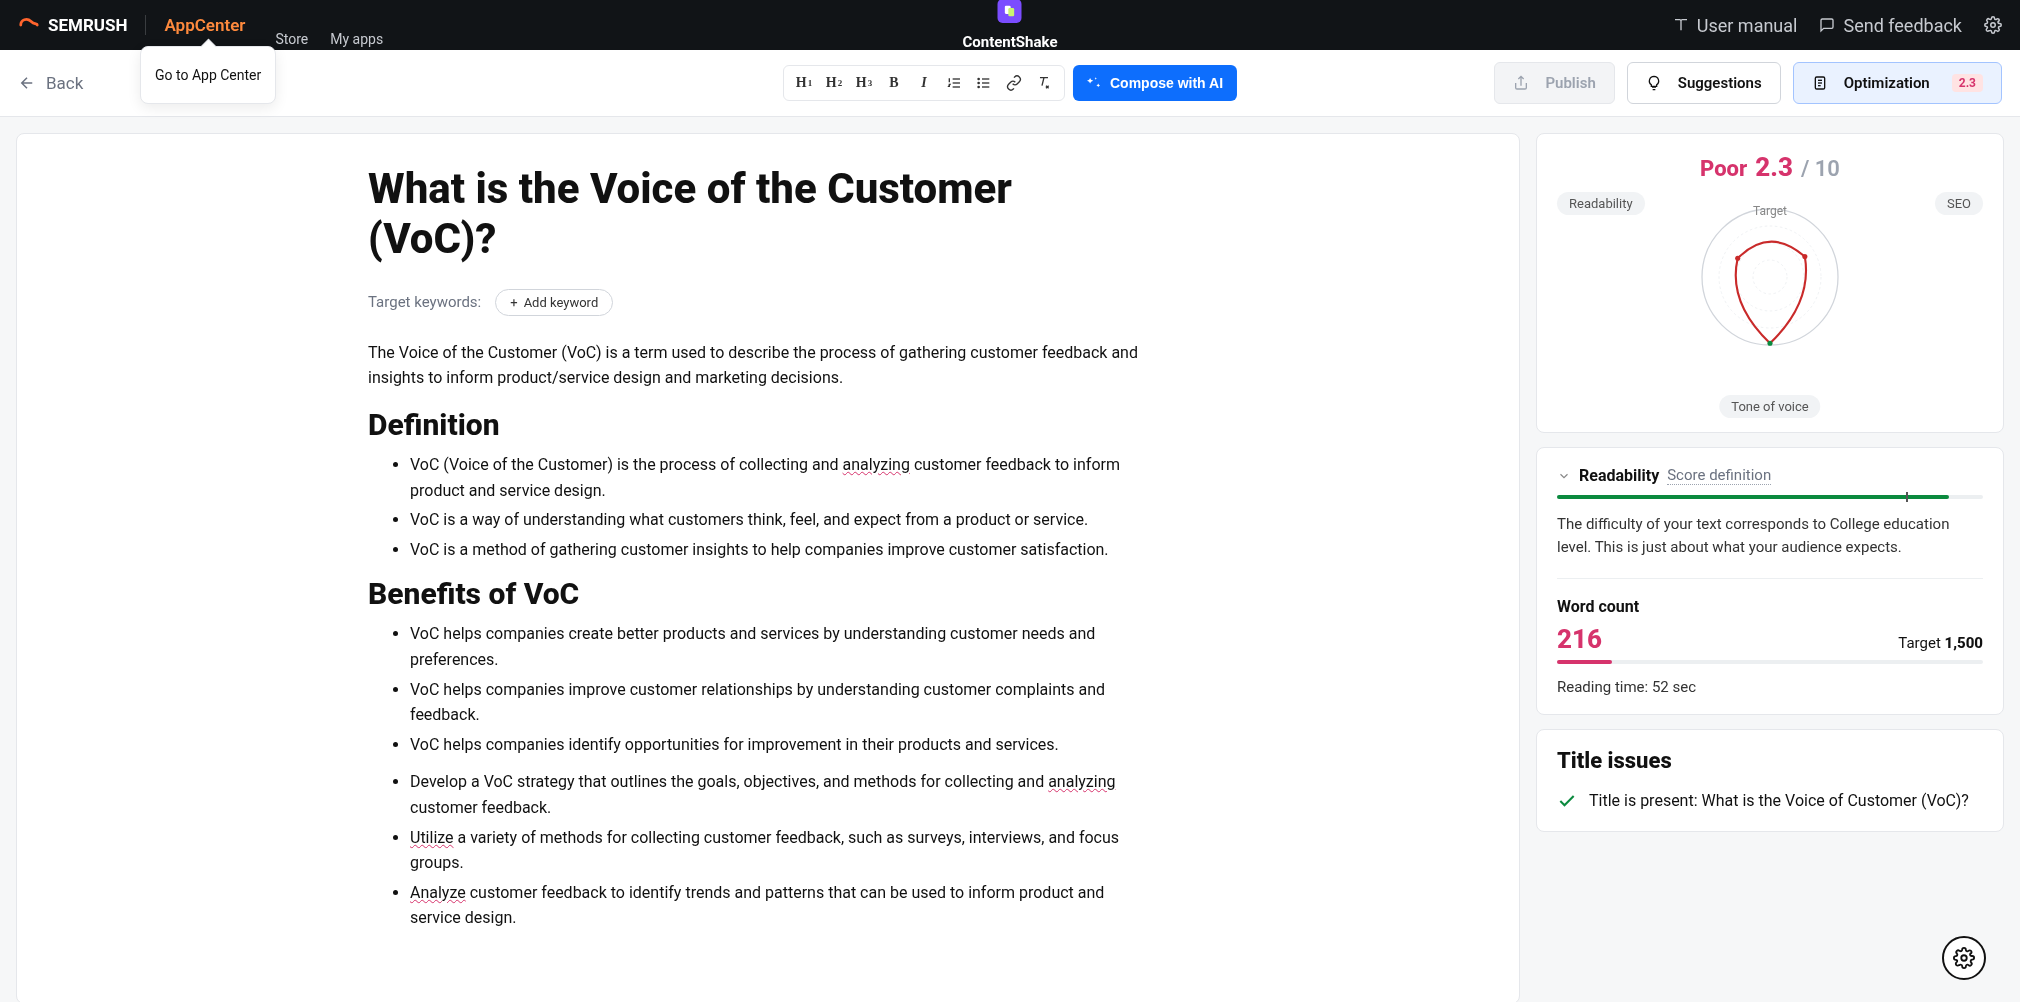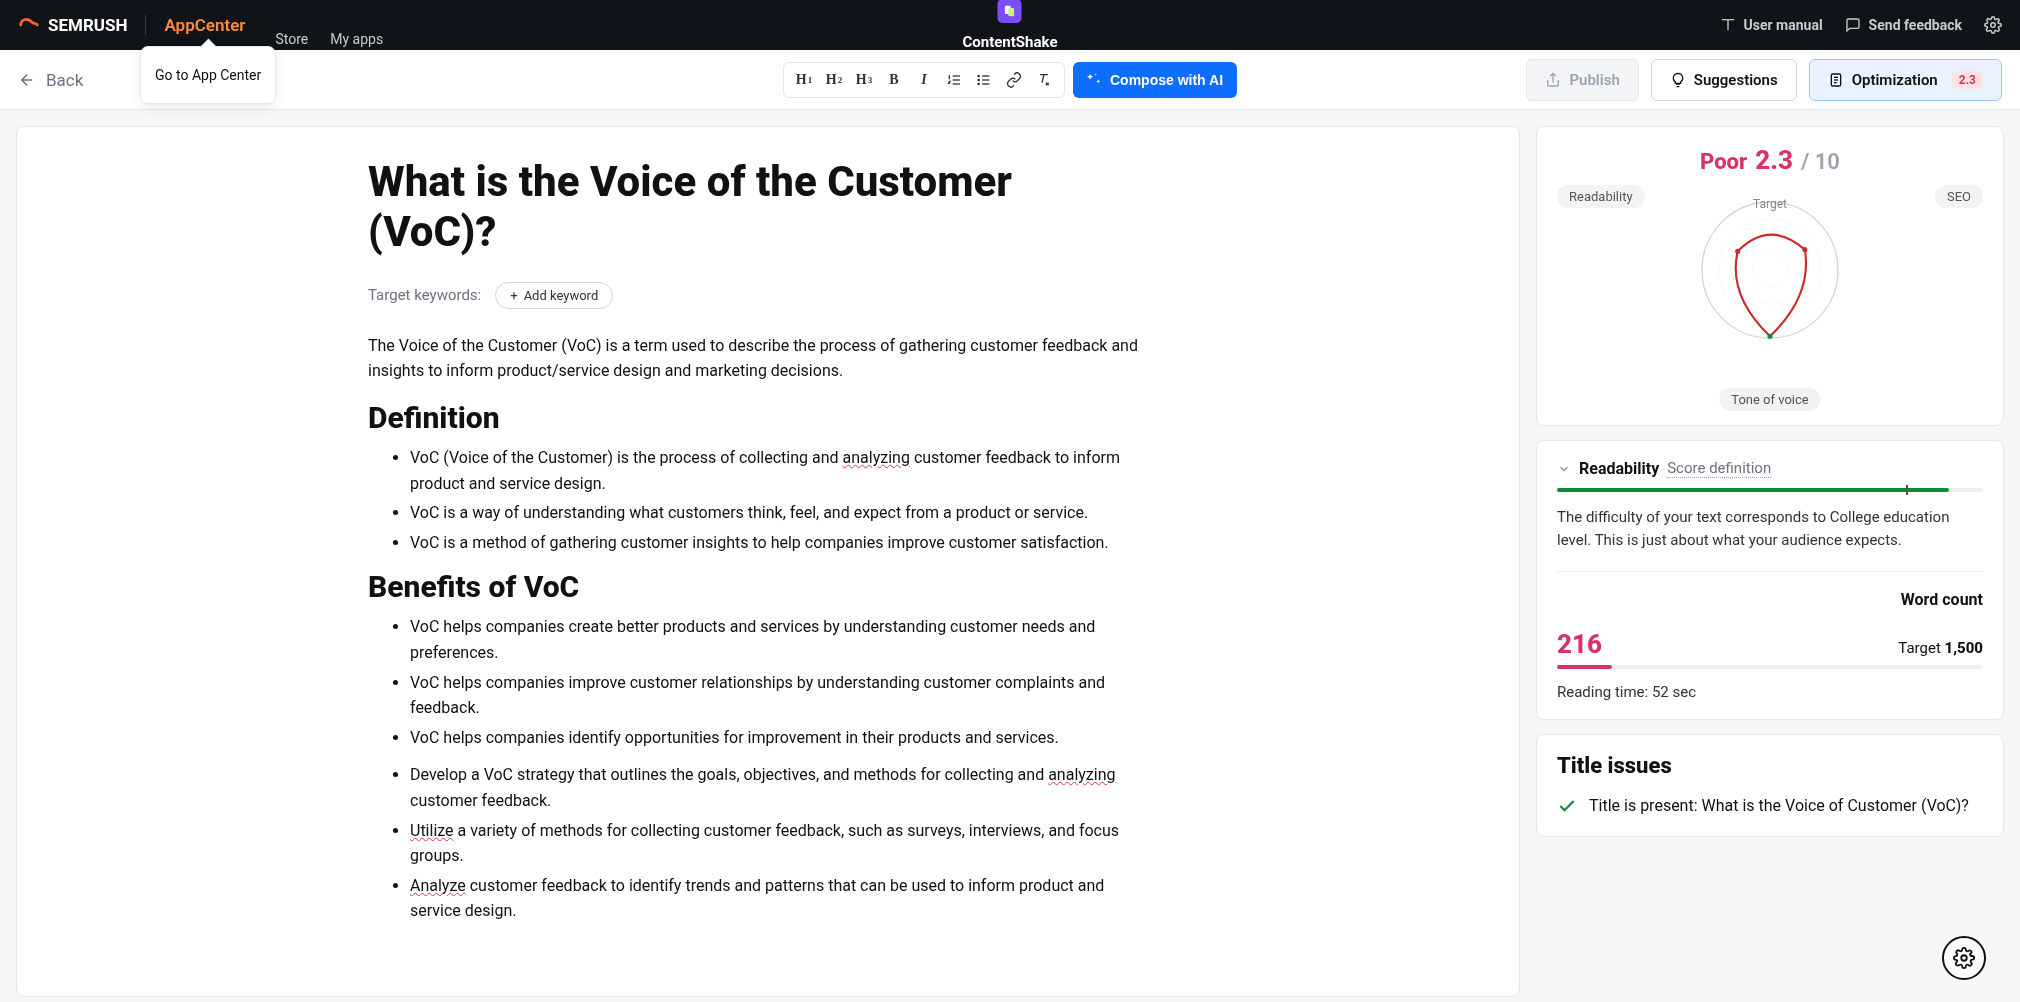--- a/index.html
+++ b/index.html
@@ -10,35 +10,35 @@
 .brand { display: flex; align-items: center; gap: 8px; font-size: 17px; font-weight: 700; }
 .brand-icon { width: 22px; height: 22px; border-radius: 4px; display: inline-flex; align-items: center; justify-content: center; }
 .brand-sep { width: 1px; height: 20px; background: #3a3d40; margin: 0 10px; }
 .brand-app { color: #ff8a3d; font-weight: 600; font-size: 17px; }
 .top-nav { display: flex; gap: 22px; margin-left: 30px; }
 .top-nav a { color: #c7cad0; text-decoration: none; font-size: 14px; cursor: pointer; margin-top: 28px; }
 .top-center { position: absolute; left: 50%; transform: translateX(-50%); display: flex; align-items: center; gap: 10px; flex-direction: column; }
 .top-center .app-icon { width: 24px; height: 24px; background: #7b4dff; border-radius: 5px; display: flex; align-items: center; justify-content: center; }
 .top-center .app-name { color: #fff; font-weight: 700; font-size: 15px; }
 .top-right { margin-left: auto; display: flex; align-items: center; gap: 22px; }
-.top-right a { color: #c7cad0; text-decoration: none; font-size: 14px; display: flex; align-items: center; gap: 8px; cursor: pointer; font-weight: bold; }
+.top-right a { color: #c7cad0; text-decoration: none; font-size: 18px; display: flex; align-items: center; gap: 8px; cursor: pointer; }
 .gear-btn { color: #c7cad0; cursor: pointer; display: flex; }
 
 
-.toolbar { background: #fff; height: 60px; border-bottom: 1px solid #e5e7eb; display: flex; align-items: center; padding: 0 18px; position: relative; }
+.toolbar { background: #fff; height: 67px; border-bottom: 1px solid #e5e7eb; display: flex; align-items: center; padding: 0 18px; position: relative; }
 .back-btn { display: flex; align-items: center; gap: 10px; color: #6b7280; font-size: 17px; cursor: pointer; }
 .back-btn svg { stroke: #6b7280; }
 .editor-tools { position: absolute; left: 50%; transform: translateX(-50%); display: flex; align-items: center; gap: 8px; }
 .tool-group { display: flex; align-items: center; border: 1px solid #e5e7eb; border-radius: 6px; height: 36px; padding: 0 6px; gap: 2px; }
 .tool-btn { width: 28px; height: 28px; display: flex; align-items: center; justify-content: center; color: #333; cursor: pointer; border-radius: 4px; font-size: 14px; font-weight: 600; }
 .tool-btn.hsub { font-family: Georgia, serif; }
 .tool-btn sub { font-size: 9px; margin-left: 1px; }
 .compose-btn { background: #0d6efd; color: #fff; border: none; border-radius: 6px; height: 36px; padding: 0 14px; display: flex; align-items: center; gap: 8px; font-weight: 600; cursor: pointer; font-size: 14px; }
 .toolbar-right { margin-left: auto; display: flex; align-items: center; gap: 12px; }
-.btn { height: 42px; padding: 0 18px; border: 1px solid #d1d5db; border-radius: 6px; background: #fff; display: flex; align-items: center; gap: 8px; font-size: 15px; font-weight: 600; cursor: pointer; color: #111; }
+.btn { height: 42px; padding: 0 18px; border: 1px solid #d1d5db; border-radius: 6px; background: #fff; display: flex; align-items: center; gap: 16px; font-size: 15px; font-weight: 600; cursor: pointer; color: #111; }
 .btn.disabled { background: #f3f4f6; color: #9ca3af; border-color: #e5e7eb; }
 .btn.active { background: #eaf2ff; border-color: #a3c4ff; color: #111; }
 .score-badge { background: #ffe3e3; color: #d6336c; font-size: 12px; font-weight: 700; padding: 2px 7px; border-radius: 4px; margin-left: 6px; }
 
 
 .tooltip { position: absolute; top: 46px; left: 140px; background: #fff; border: 1px solid #e5e7eb; border-radius: 8px; padding: 20px 14px; box-shadow: 0 4px 14px rgba(0,0,0,.08); font-size: 14px; color: #111; z-index: 10; }
 .tooltip::before { content: ""; position: absolute; top: -6px; left: 62px; width: 10px; height: 10px; background: #fff; border-left: 1px solid #e5e7eb; border-top: 1px solid #e5e7eb; transform: rotate(45deg); }
 
 
 .main { display: flex; gap: 16px; padding: 16px; align-items: flex-start; }
@@ -75,21 +75,21 @@
 .metric-row { display: flex; align-items: baseline; justify-content: space-between; margin-bottom: 6px; }
 .metric-val { font-size: 26px; font-weight: 800; color: #0b8a3e; }
 .metric-tag { font-size: 16px; color: #0b8a3e; font-weight: 500; margin-left: 6px; }
 .metric-target { font-size: 15px; color: #111; }
 .metric-target b { font-weight: 800; }
 .progress { height: 4px; background: #eceff1; border-radius: 3px; position: relative; margin-bottom: 14px; }
 .progress .fill { position: absolute; left: 0; top: 0; bottom: 0; border-radius: 3px; }
 .progress .marker { position: absolute; top: -3px; width: 2px; height: 10px; background: #555; }
 .desc { font-size: 15px; line-height: 1.5; color: #333; margin-bottom: 20px; }
 .divider { height: 1px; background: #eceff1; margin: 10px 0 18px; }
-.sub-title { font-weight: 700; font-size: 16px; margin-bottom: 20px; text-align: right; }
+.sub-title { font-weight: 700; font-size: 16px; margin-bottom: 8px; }
 .wc-val { font-size: 26px; font-weight: 800; color: #d6336c; }
 .reading { font-size: 15px; color: #333; margin-top: 10px; }
 
 .issues-title { font-size: 22px; font-weight: 800; margin-bottom: 16px; }
 .issue-row { display: flex; gap: 12px; font-size: 16px; line-height: 1.5; }
 .issue-row .check { color: #0b8a3e; flex-shrink: 0; margin-top: 2px; }
 
 .float-gear { position: fixed; right: 34px; bottom: 22px; width: 44px; height: 44px; border-radius: 50%; background: #fff; border: 2px solid #111; display: flex; align-items: center; justify-content: center; cursor: pointer; }
 </style>
 </head>

